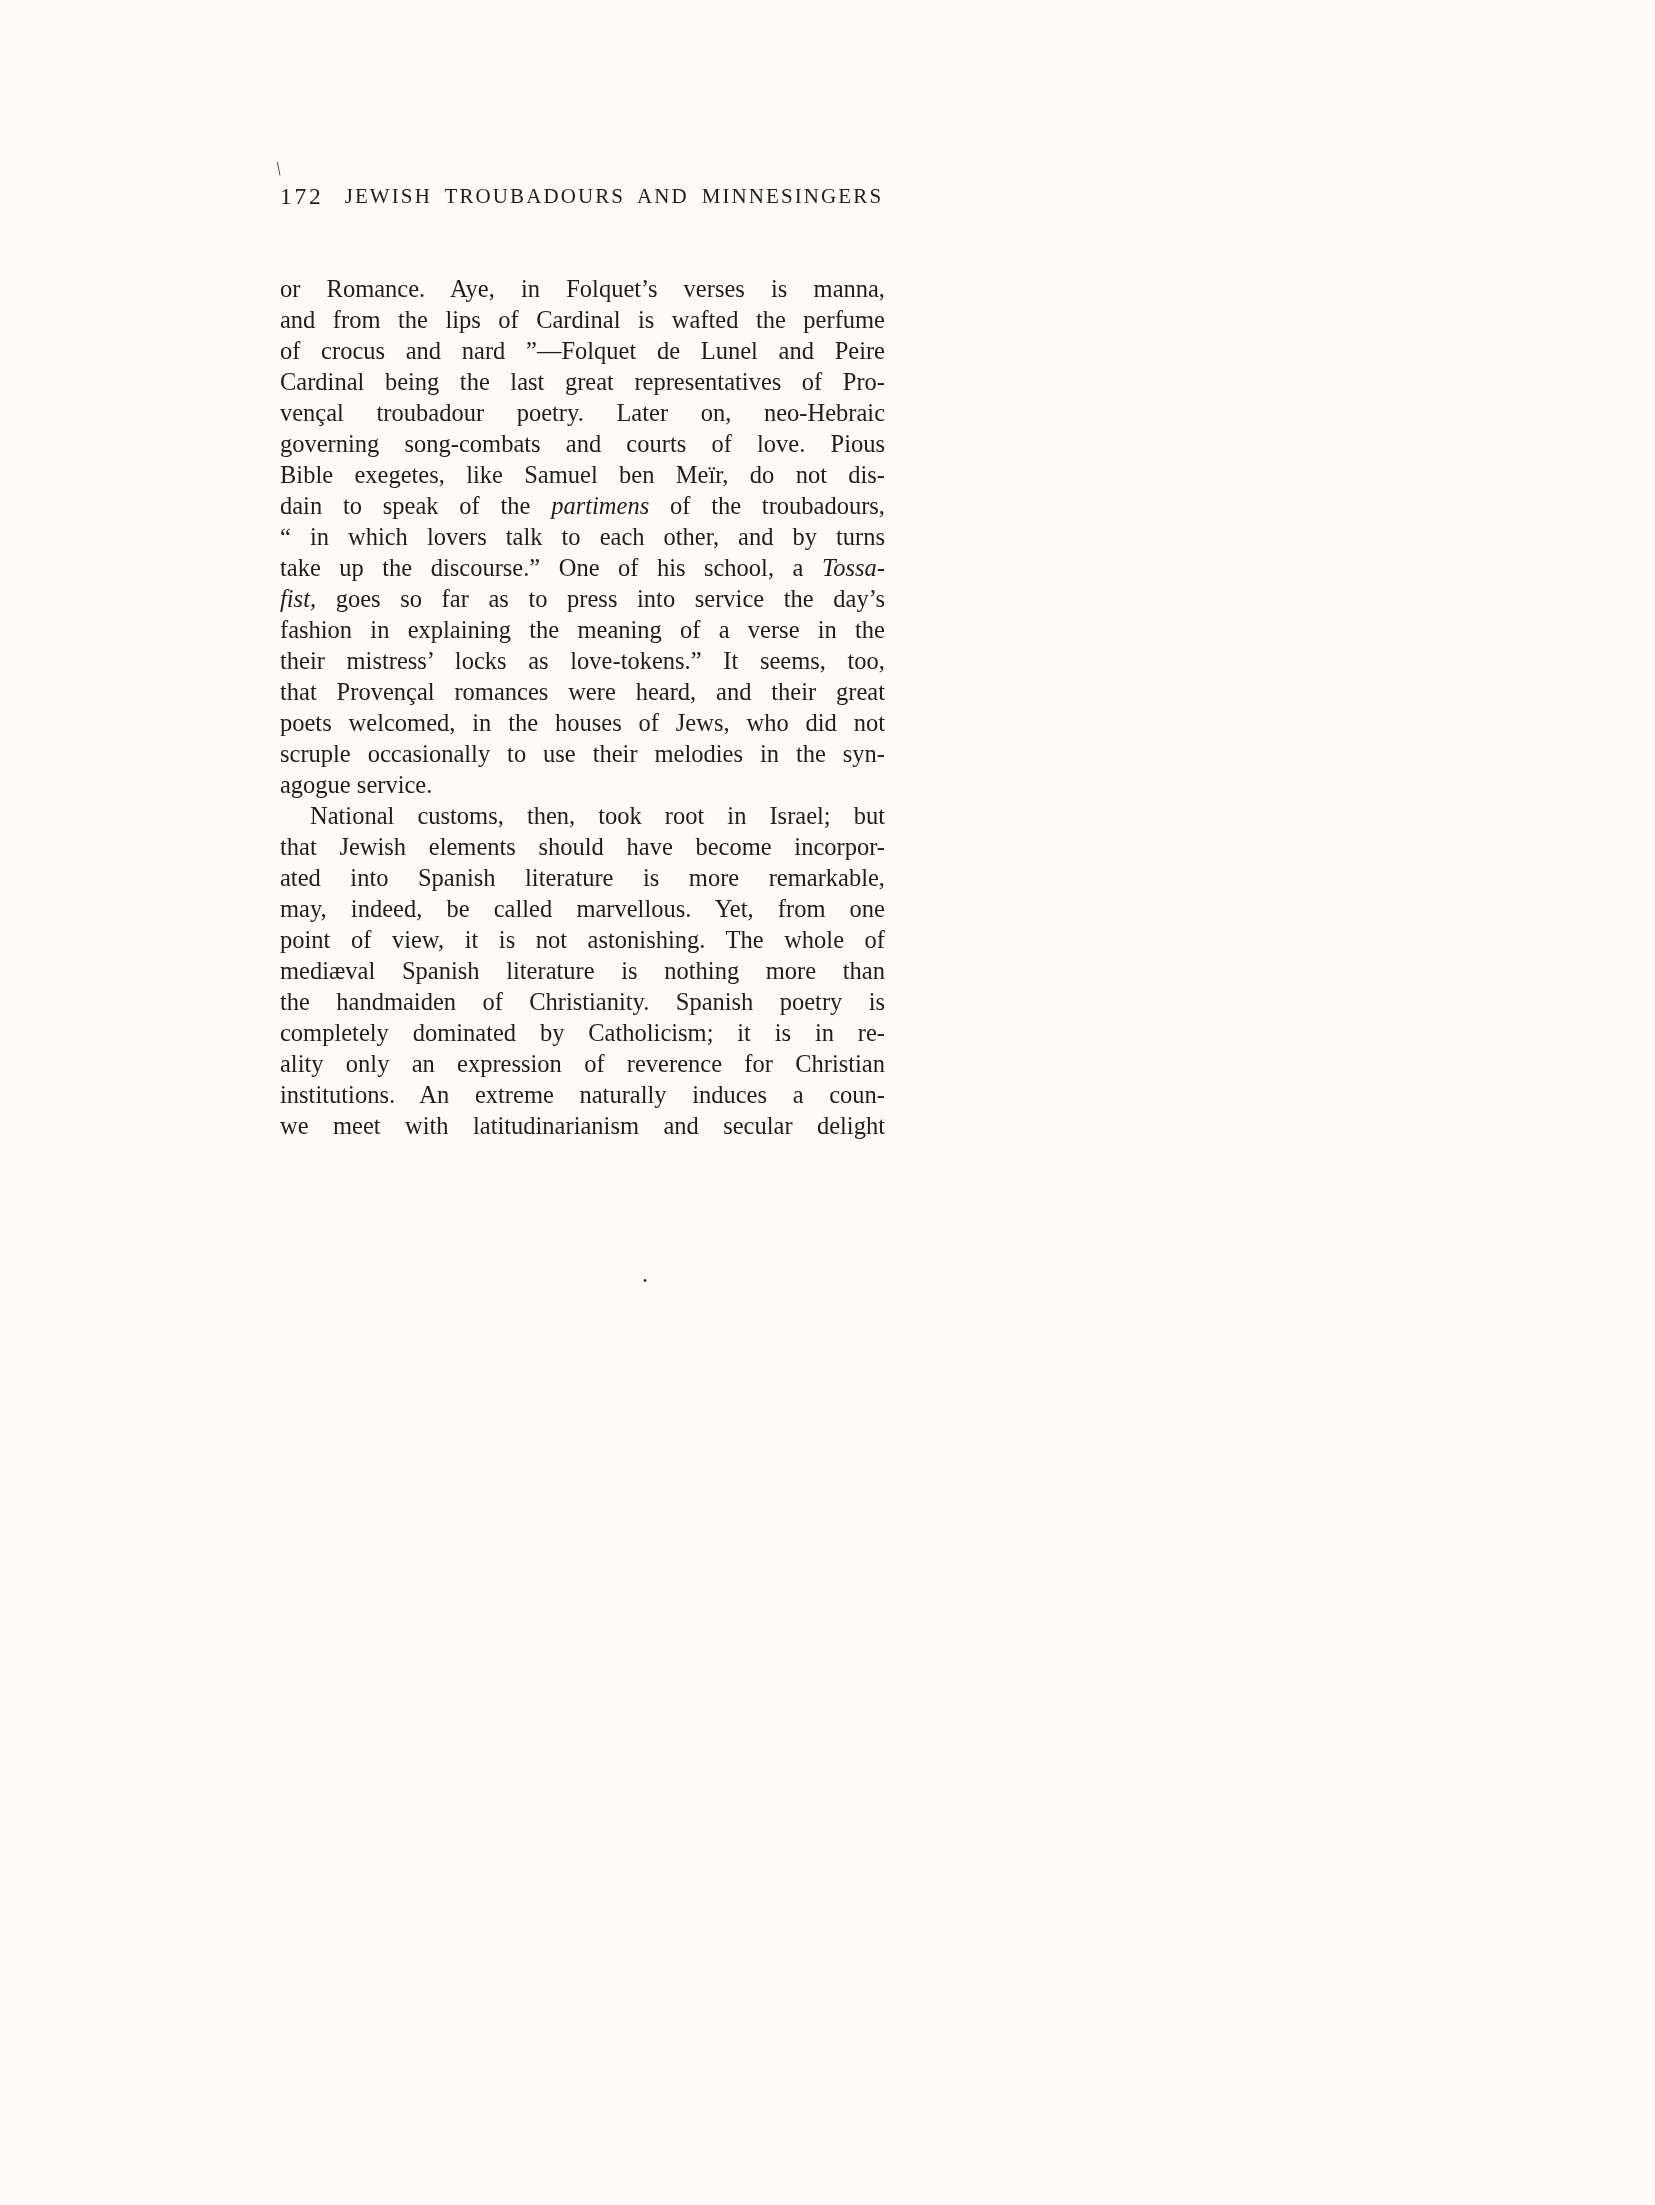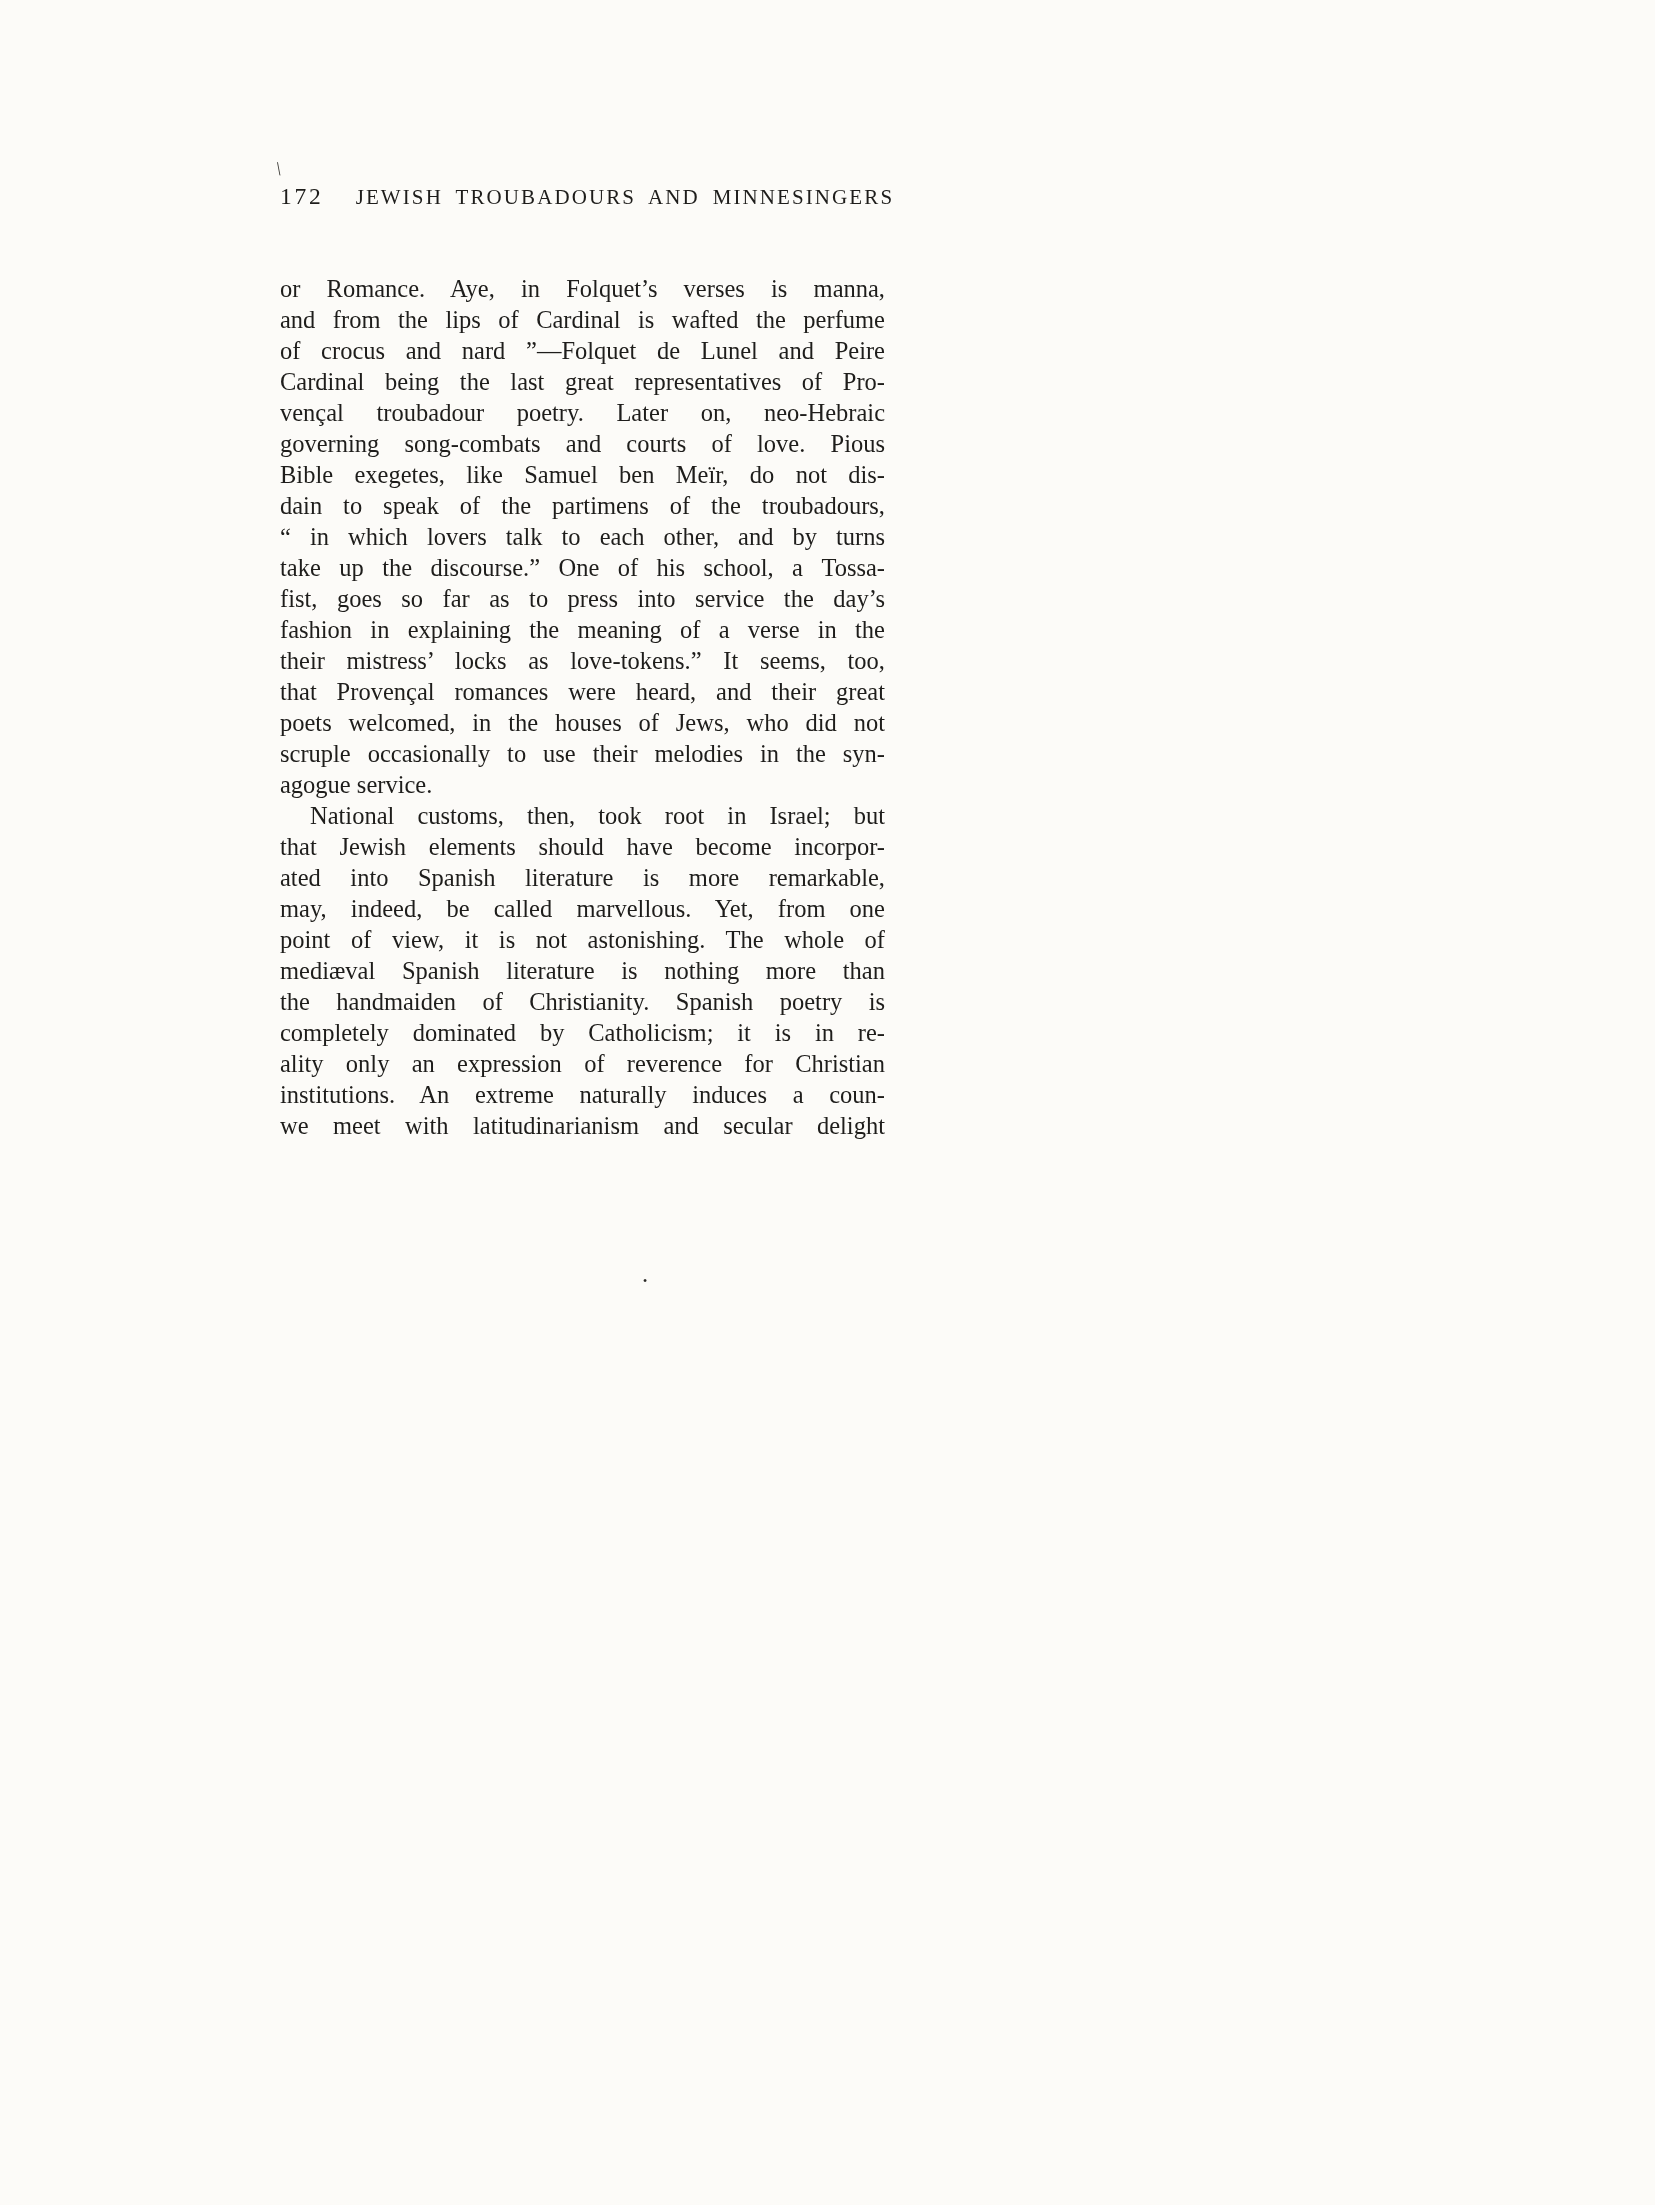--- a/index.html
+++ b/index.html
@@ -24,22 +24,22 @@
     font-size: 19px;
     color: #3a3935;
     transform: rotate(8deg);
   }
   .running-head {
     position: absolute;
     left: 280px;
     top: 183px;
     width: 621px;
     display: flex;
-    align-items: flex-end;
-    gap: 32px;
+    align-items: center;
+    gap: 21px;
     white-space: nowrap;
   }
   .page-number {
     font-size: 23.5px;
     letter-spacing: 2.8px;
     font-weight: 500;
   }
   .running-title {
     font-size: 21px;
     letter-spacing: 2.1px;
@@ -60,20 +60,21 @@
     text-align-last: justify;
     white-space: normal;
   }
   .line.last {
     text-align-last: left;
   }
   .line.indent {
     text-indent: 30px;
   }
   .it {
+    font-style: italic;
     font-weight: 500;
   }
   .footer-mark {
     position: absolute;
     left: 642px;
     top: 1260px;
     font-size: 24.5px;
     color: #2a2926;
   }
 </style>

